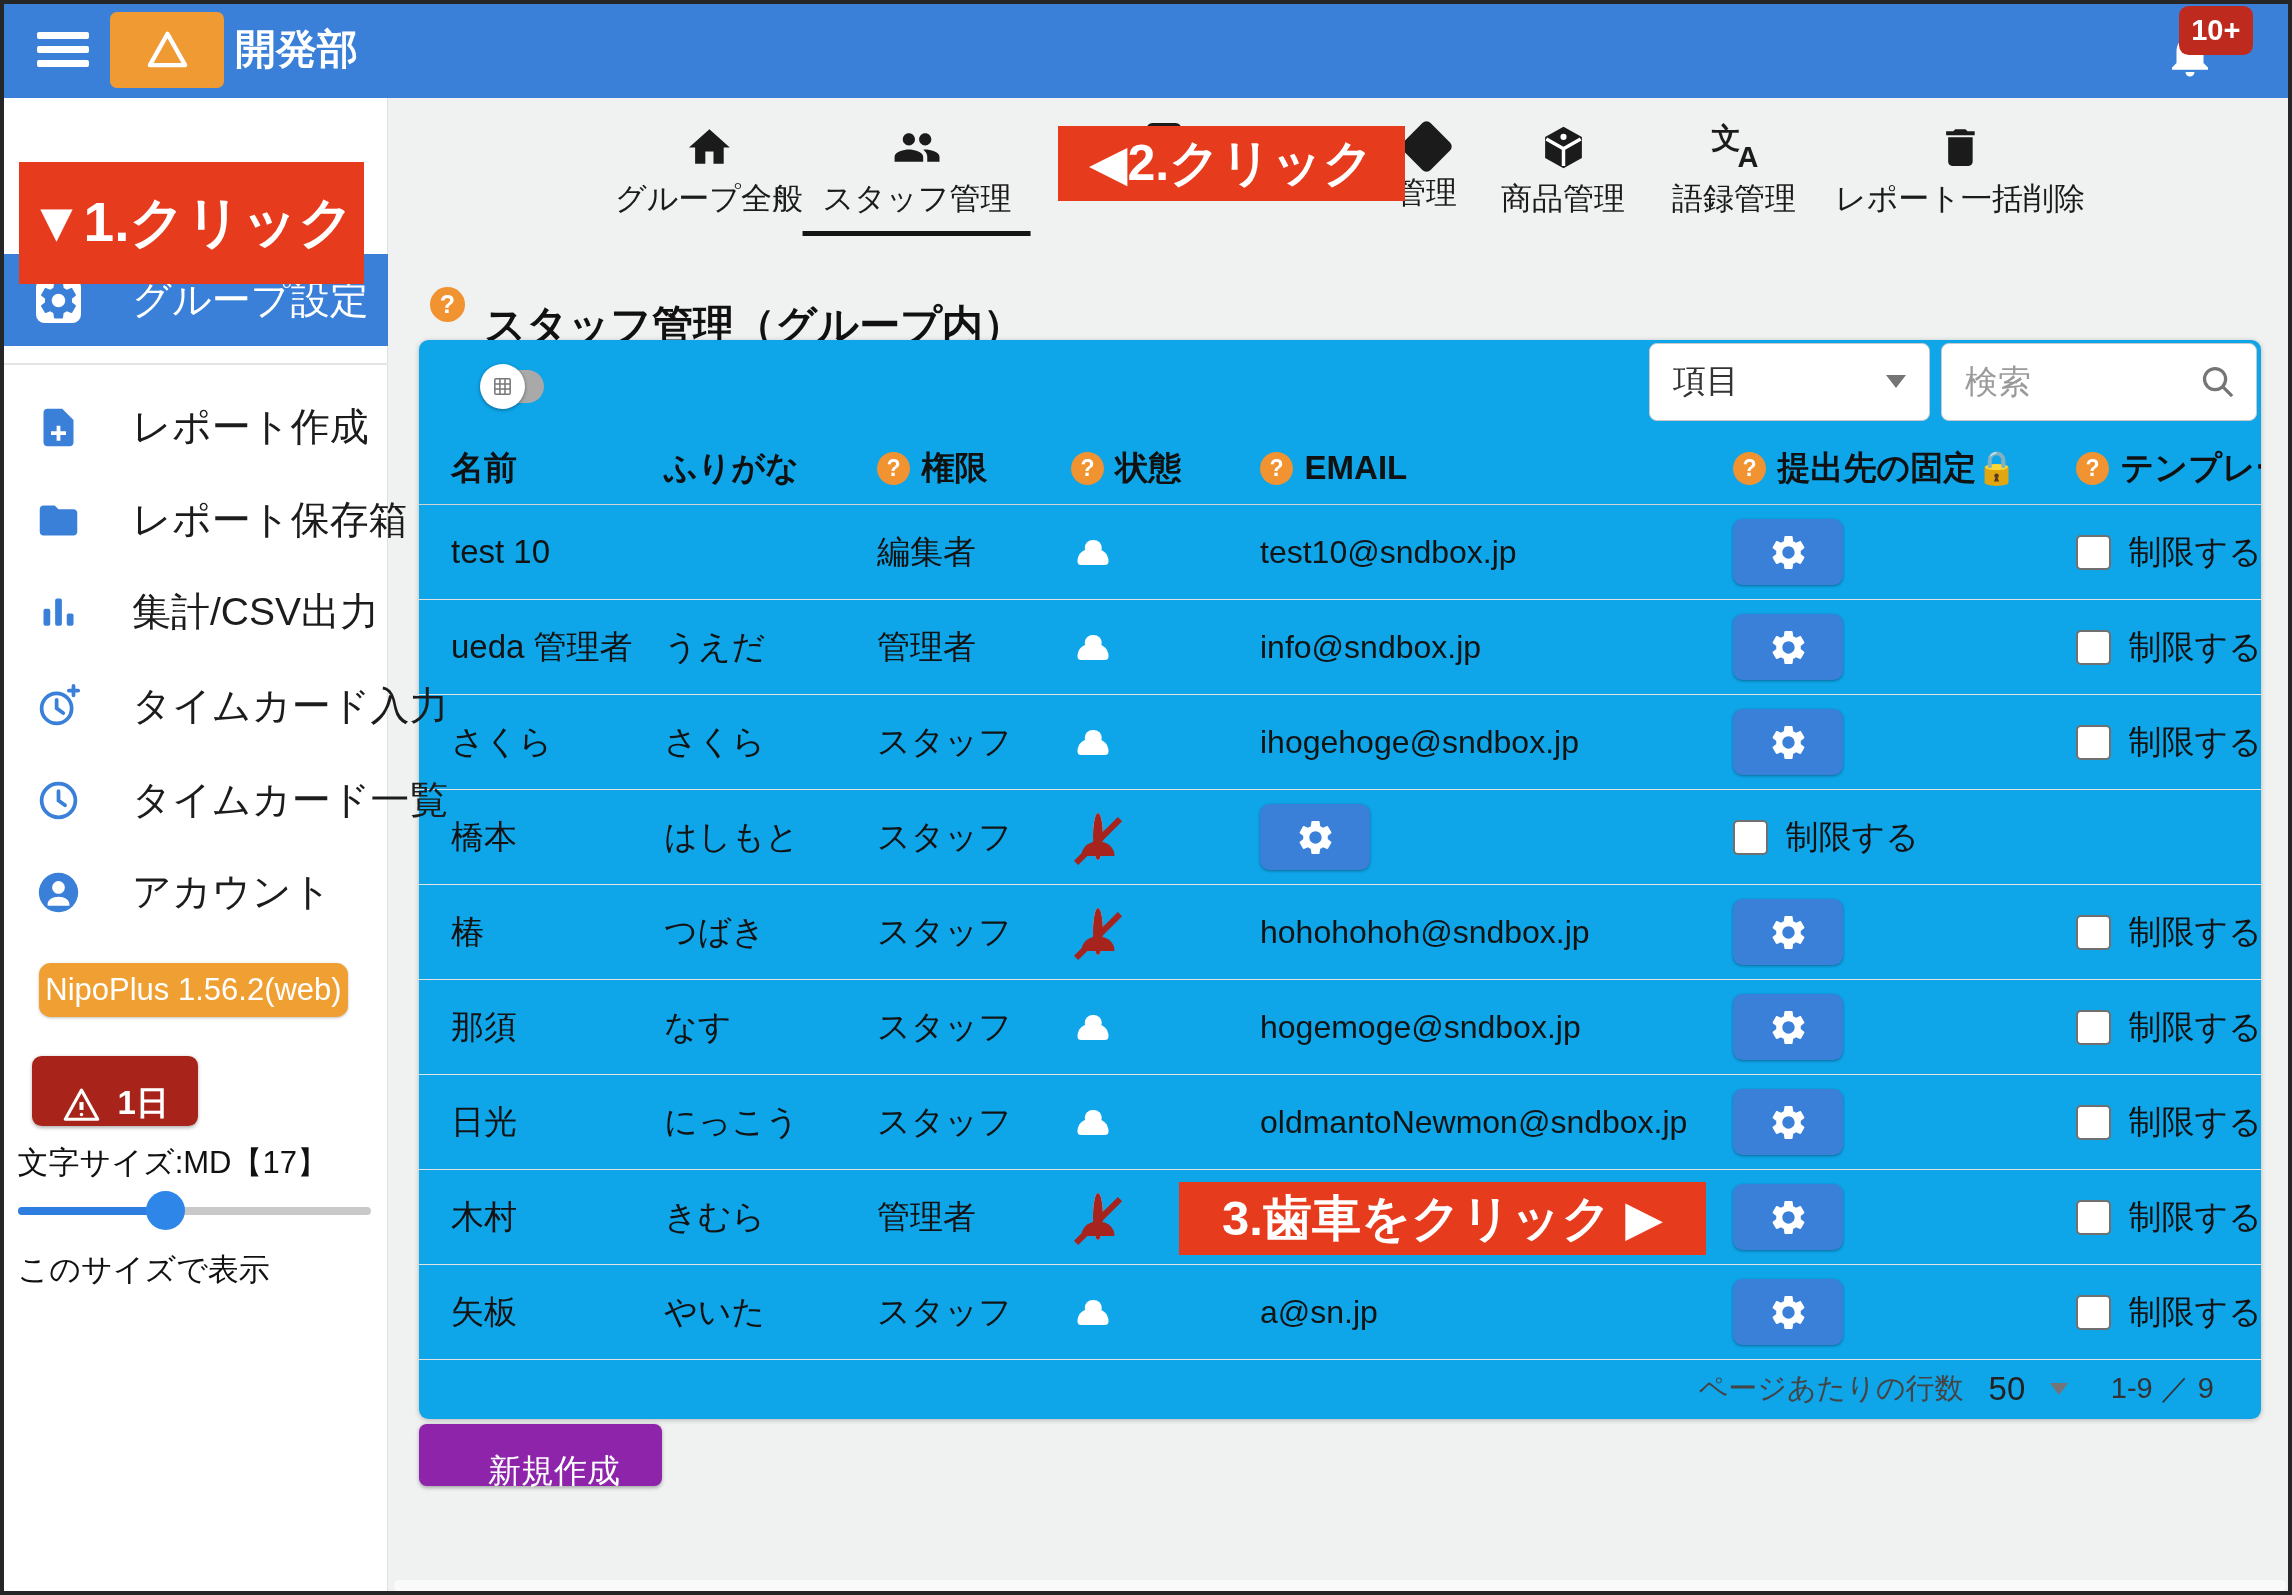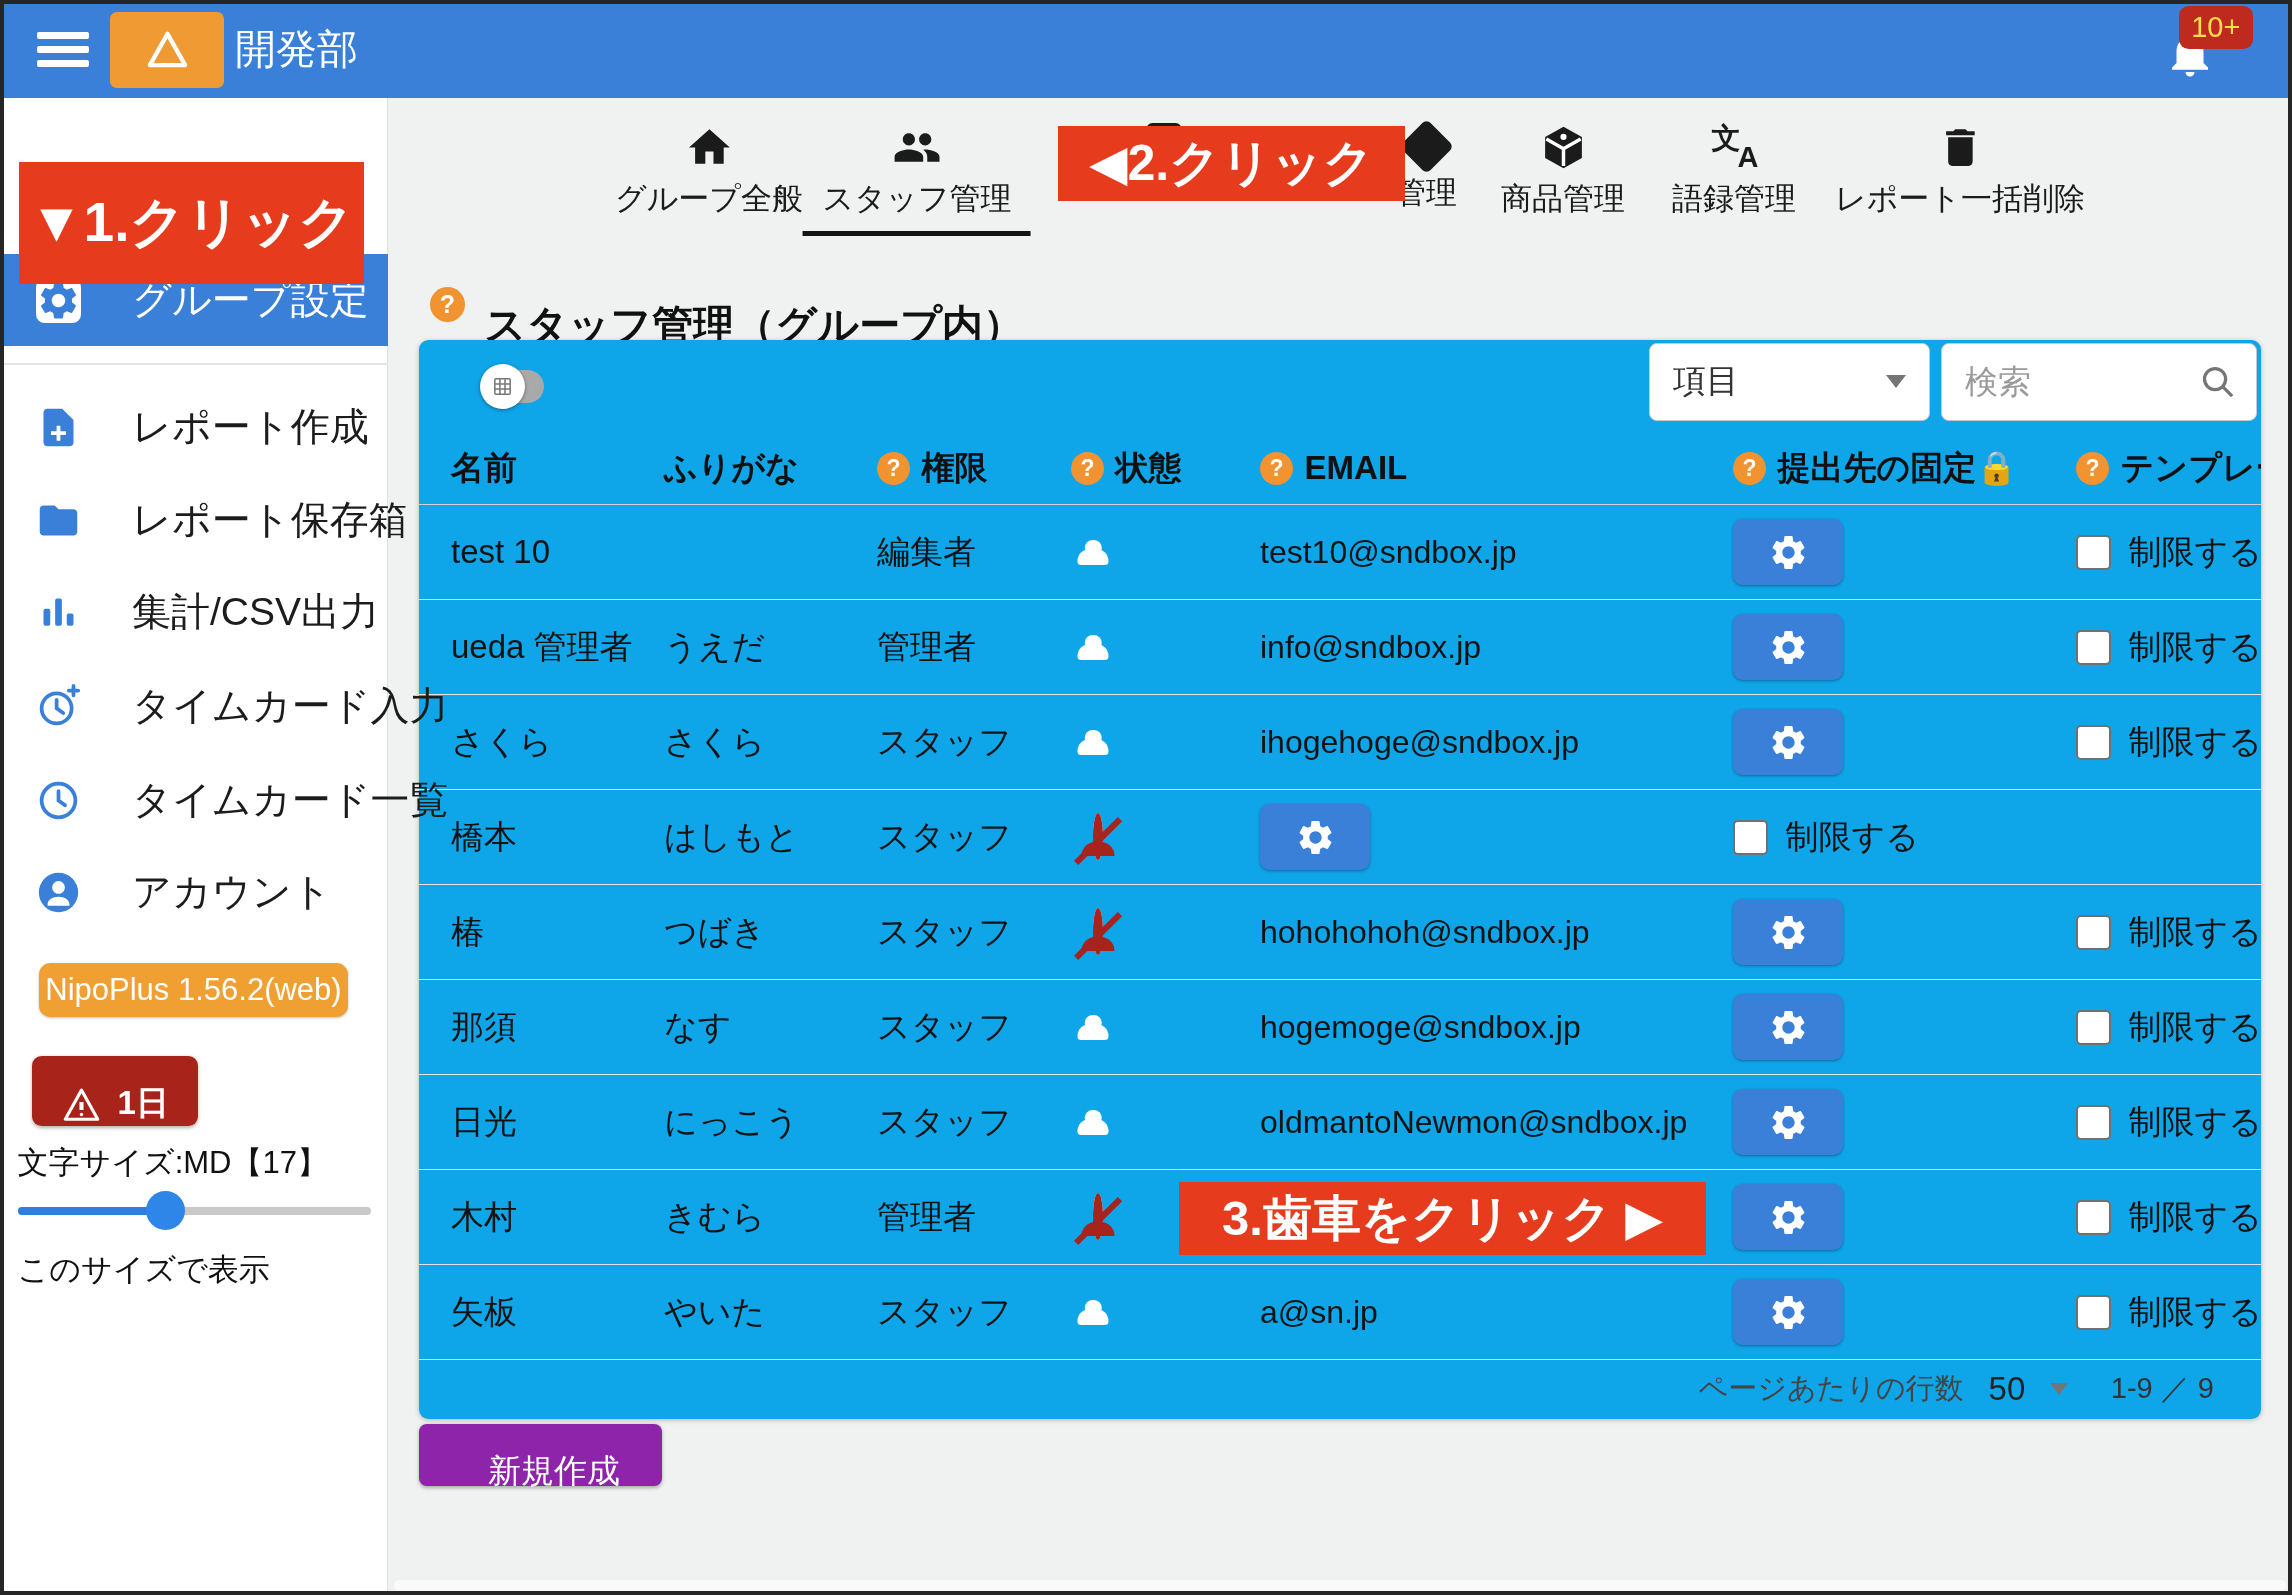--- a/index.html
+++ b/index.html
@@ -9,24 +9,24 @@
 
   
   .winborder { position:absolute; inset:0; border:4.9px solid #262626; pointer-events:none; z-index:60; }
 
   
   .topbar { position:absolute; top:0; left:0; width:2292px; height:98px; background:#3b80d8; z-index:10; }
   .hamburger { position:absolute; left:37px; top:32px; width:52px; height:35px; display:flex; flex-direction:column; justify-content:space-between; cursor:pointer; }
   .hamburger span { display:block; height:6.8px; background:#fff; border-radius:1.9px; }
   .logo { position:absolute; left:110px; top:11.6px; width:114px; height:76px; background:#f09a33; border-radius:6.8px; display:flex; align-items:center; justify-content:center; }
   .logo svg { width:47px; height:47px; }
-  .app-title { position:absolute; left:235px; top:0; height:98px; display:flex; align-items:center; color:#fff; font-size:41px; font-weight:400; }
+  .app-title { position:absolute; left:235px; top:0; height:98px; display:flex; align-items:center; color:#fff; font-size:41px; font-weight:700; }
   .bell-wrap { position:absolute; right:47px; top:0; width:107px; height:98px; }
   .bell-wrap svg { position:absolute; left:25px; top:27px; width:54px; height:54px; }
-  .nbadge { position:absolute; right:-7.8px; top:5.8px; min-width:74px; height:43px; padding:0 11.6px; background:#bf2a1e; border-radius:9.7px; color:#fde047; font-size:29px; font-weight:400; display:flex; align-items:center; justify-content:center; }
+  .nbadge { position:absolute; right:-7.8px; top:5.8px; min-width:74px; height:49px; padding:0 11.6px; background:#bf2a1e; border-radius:9.7px; color:#ffffff; font-size:29px; font-weight:700; display:flex; align-items:center; justify-content:center; }
 
   
   .sidebar { position:absolute; top:98px; left:0; width:388px; height:1497px; background:#fff; border-right:1px solid #e0e0e0; z-index:5; }
   .ann { background:#e73b1e; color:#fff; font-weight:700; display:flex; align-items:center; justify-content:center; white-space:nowrap; }
   .ann1 { position:absolute; left:19.4px; top:64px; width:345px; height:122px; font-size:55px; z-index:8; }
   .side-item { position:absolute; left:0; width:388px; height:92px; display:flex; align-items:center; cursor:pointer; }
   .side-item .sic { position:absolute; left:35px; width:47px; height:47px; display:flex; align-items:center; justify-content:center; }
   .side-item .sic svg { width:45px; height:45px; }
   .side-item .slabel { position:absolute; left:132px; font-size:39px; color:#1c1c1c; white-space:nowrap;text-align:center; }
   .side-item.active { background:#3b80d8; }

